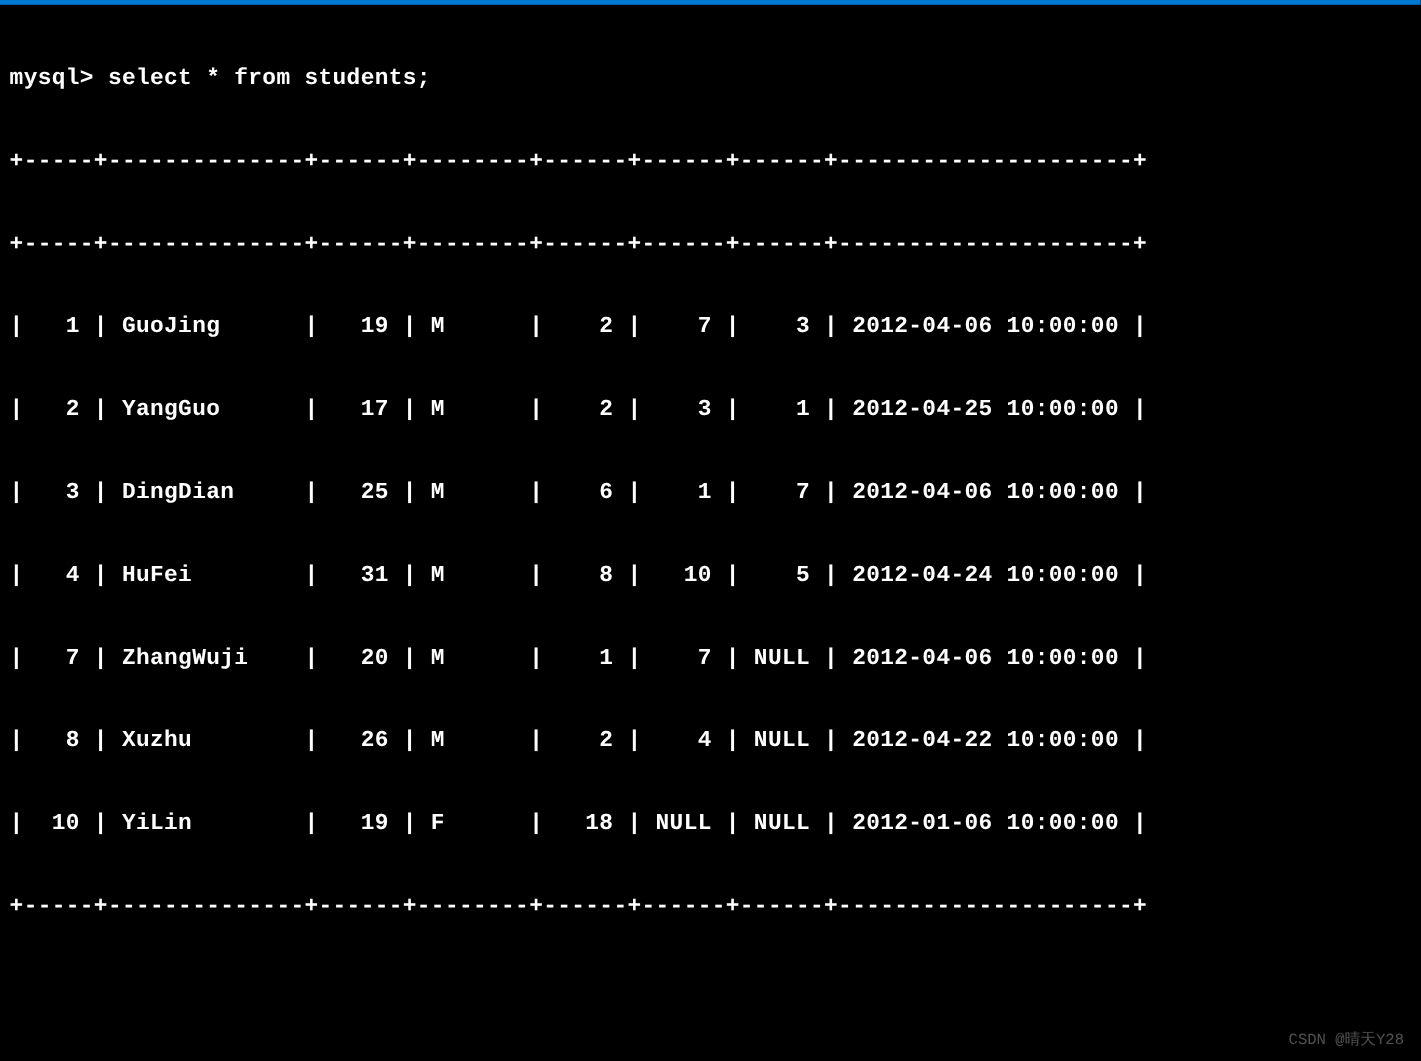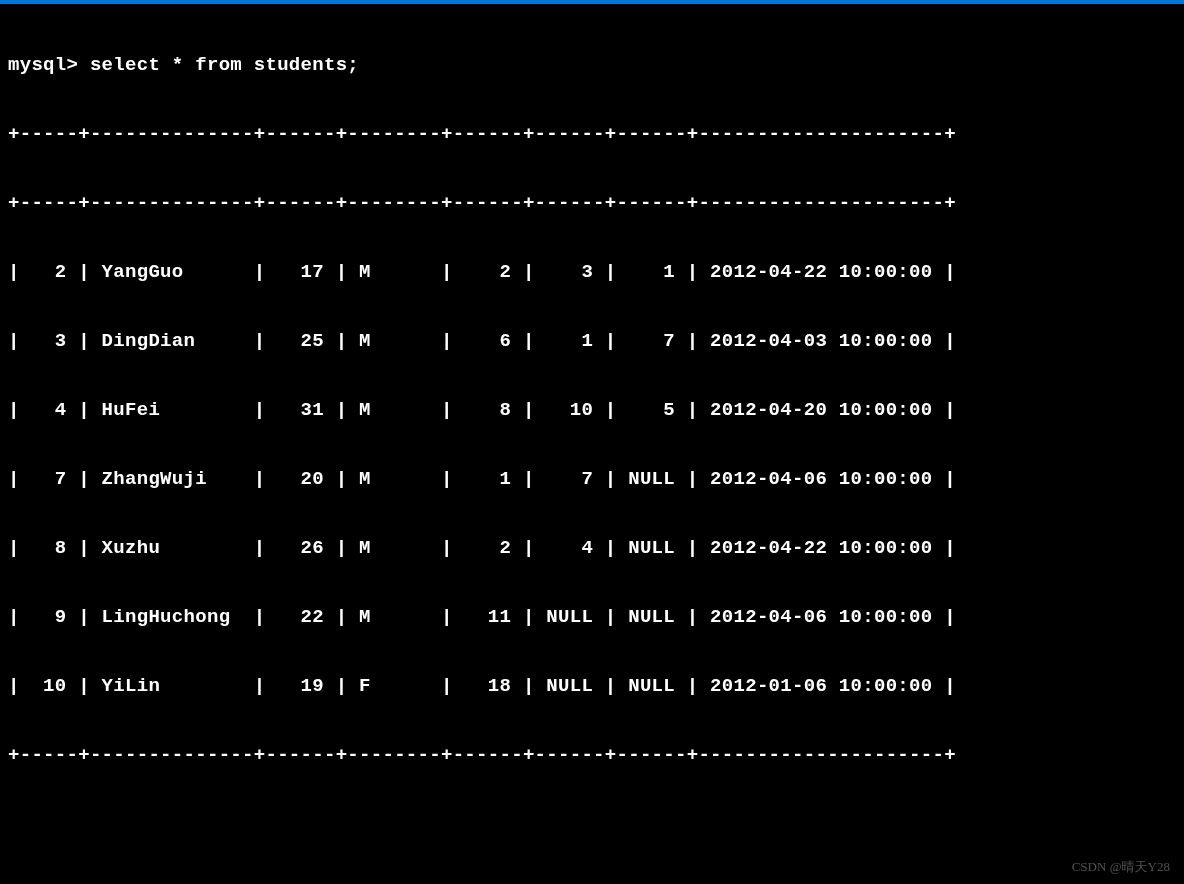--- a/index.html
+++ b/index.html
@@ -33,39 +33,39 @@
     .prompt-line {
       display: block;
       margin-top: 12px;
     }
     .watermark {
       position: absolute;
       bottom: 8px;
       right: 14px;
       color: rgba(200, 200, 200, 0.4);
       font-size: 13px;
-      font-family: Liberation Serif, serif;
+      font-family: Liberation Mono, monospace;
       font-weight: normal;
     }
   </style>
 </head>
 <body>
 
 <div class="top-bar"></div>
 
 <div class="terminal">
 <span class="prompt-line"><span>mysql&gt; </span><span>select * from students;</span></span>
 <span class="prompt-line">+-----+--------------+------+--------+------+------+------+---------------------+</span>
 <span class="prompt-line">+-----+--------------+------+--------+------+------+------+---------------------+</span>
-<span class="prompt-line">|   2 | YangGuo      |   17 | M      |    2 |    3 |    1 | 2012-04-22 10:00:00 |</span>
-<span class="prompt-line">|   3 | DingDian     |   25 | M      |    6 |    1 |    7 | 2012-04-03 10:00:00 |</span>
-<span class="prompt-line">|   4 | HuFei        |   31 | M      |    8 |   10 |    5 | 2012-04-20 10:00:00 |</span>
+<span class="prompt-line">|   1 | GuoJing      |   19 | M      |    2 |    7 |    3 | 2012-04-06 10:00:00 |</span>
+<span class="prompt-line">|   2 | YangGuo      |   17 | M      |    2 |    3 |    1 | 2012-04-25 10:00:00 |</span>
+<span class="prompt-line">|   3 | DingDian     |   25 | M      |    6 |    1 |    7 | 2012-04-06 10:00:00 |</span>
+<span class="prompt-line">|   4 | HuFei        |   31 | M      |    8 |   10 |    5 | 2012-04-24 10:00:00 |</span>
 <span class="prompt-line">|   7 | ZhangWuji    |   20 | M      |    1 |    7 | NULL | 2012-04-06 10:00:00 |</span>
 <span class="prompt-line">|   8 | Xuzhu        |   26 | M      |    2 |    4 | NULL | 2012-04-22 10:00:00 |</span>
-<span class="prompt-line">|   9 | LingHuchong  |   22 | M      |   11 | NULL | NULL | 2012-04-06 10:00:00 |</span>
 <span class="prompt-line">|  10 | YiLin        |   19 | F      |   18 | NULL | NULL | 2012-01-06 10:00:00 |</span>
 <span class="prompt-line">+-----+--------------+------+--------+------+------+------+---------------------+</span>
 
 
 
 
 
 
 
 

